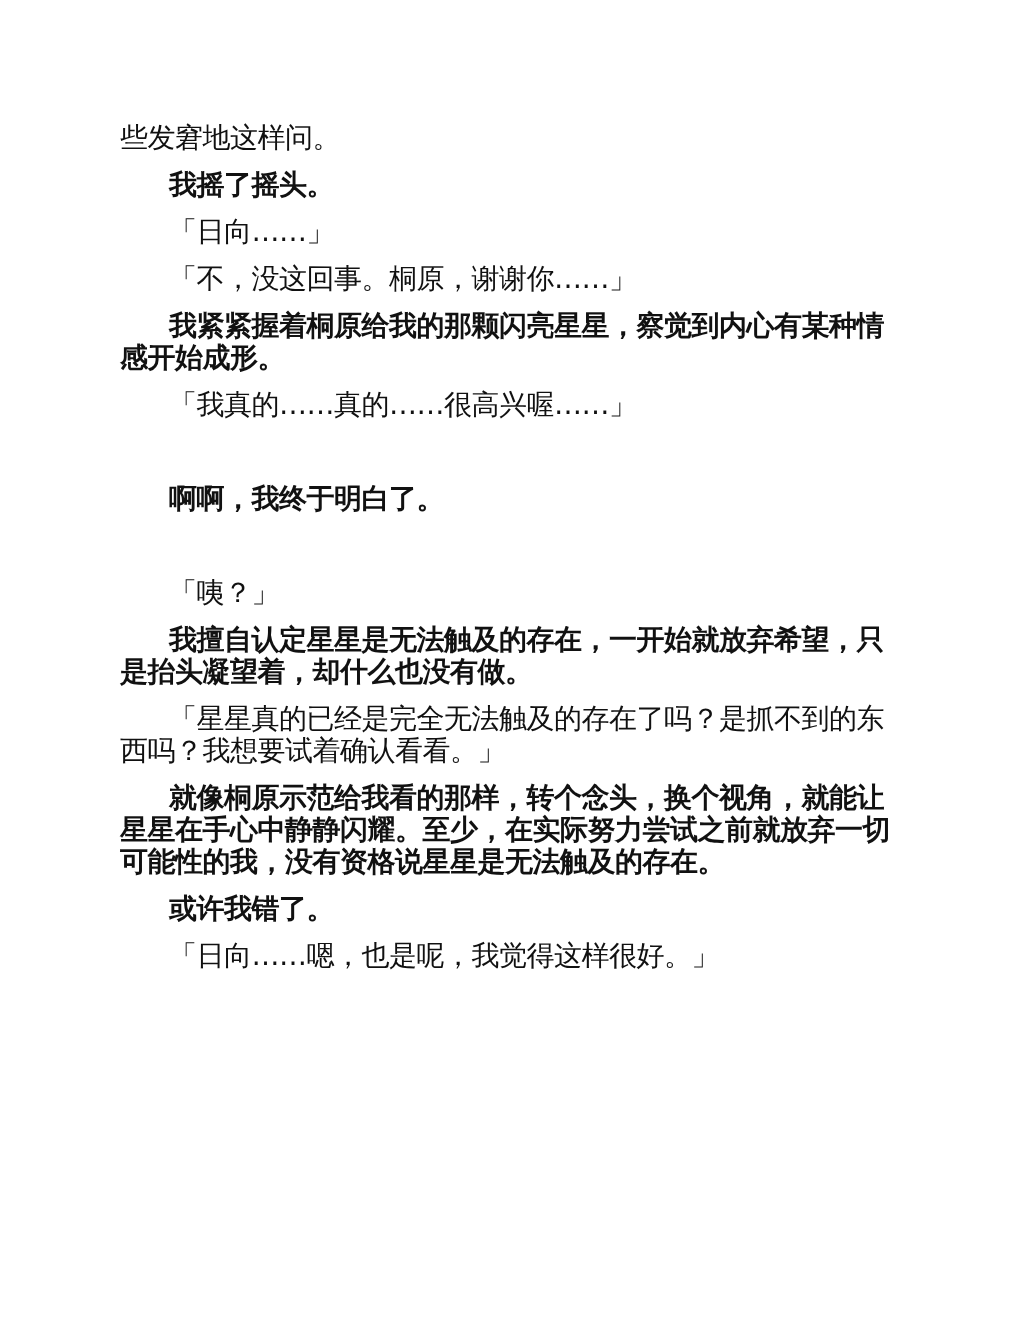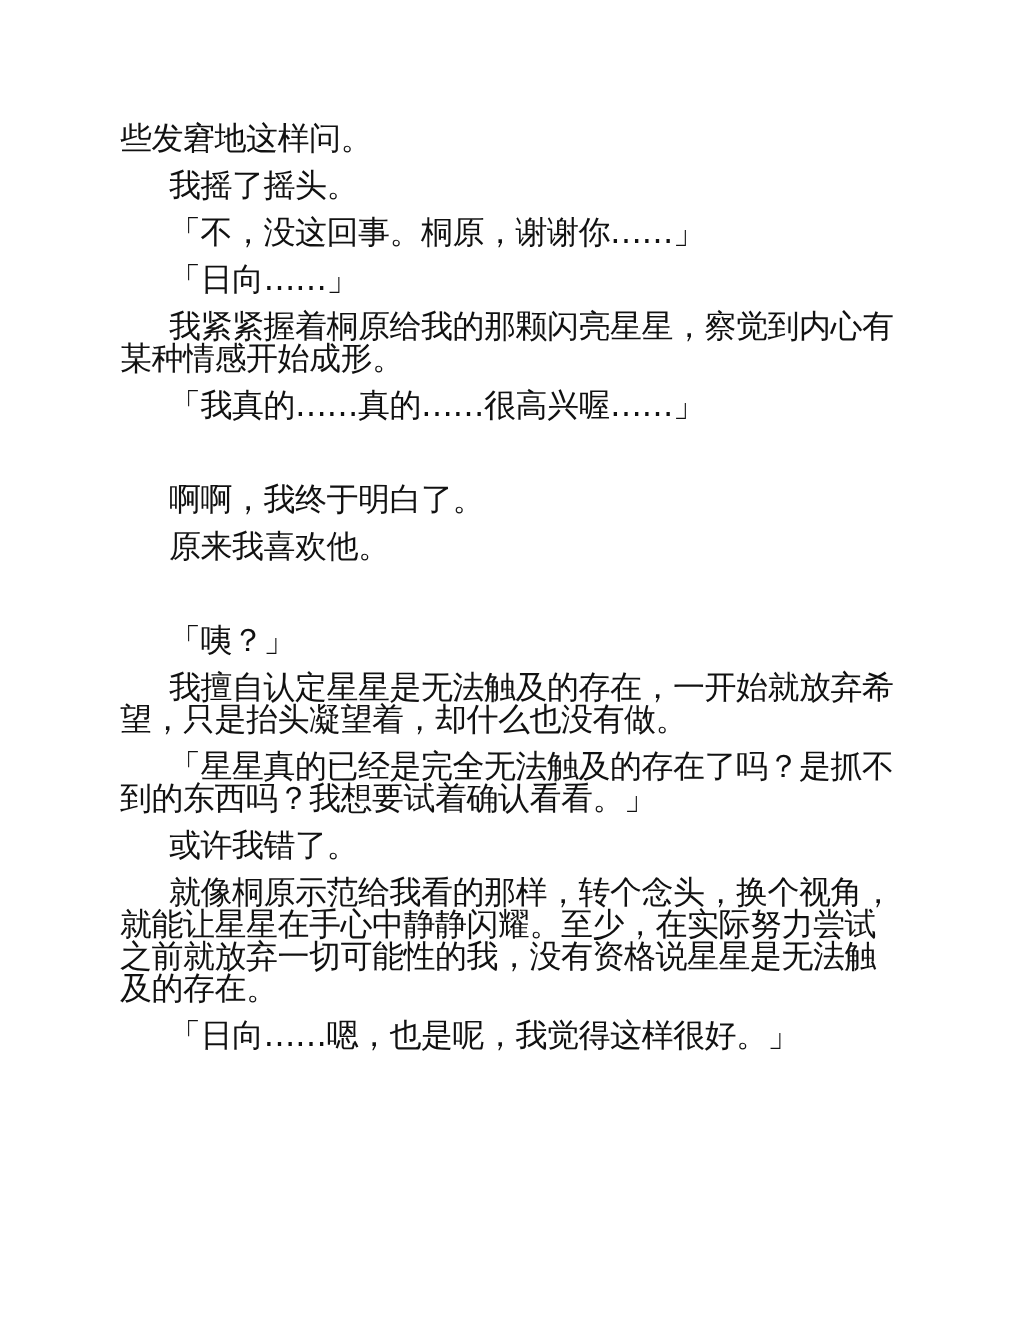--- a/index.html
+++ b/index.html
@@ -15,52 +15,52 @@
       color: #111111;
       font-family: "DejaVu Sans", "Liberation Sans", sans-serif;
     }
     .page {
       position: absolute;
       left: 120px;
       top: 122px;
       width: 780px;
     }
     .para {
-      font-size: 32px;
+      font-size: 28px;
       line-height: 32px;
       margin: 0 0 15px 0;
       letter-spacing: -0.5px;
       word-break: break-all;
     }
     .para.indent {
       text-indent: 49px;
+      font-weight: bold;
     }
     .para.quote {
       text-indent: 49px;
     }
     .gap {
       height: 47px;
     }
     .para.cont {
       text-indent: 0;
     }
   </style>
 </head>
 <body>
 
 <div class="page">
   <p class="para cont">些发窘地这样问。</p>
   <p class="para indent">我摇了摇头。</p>
+  <p class="para quote">「日向……」</p>
   <p class="para quote">「不，没这回事。桐原，谢谢你……」</p>
-  <p class="para quote">「日向……」</p>
   <p class="para indent">我紧紧握着桐原给我的那颗闪亮星星，察觉到内心有某种情感开始成形。</p>
   <p class="para quote">「我真的……真的……很高兴喔……」</p>
   <div class="gap"></div>
   <p class="para indent">啊啊，我终于明白了。</p>
-  <p class="para indent">原来我喜欢他。</p>
   <div class="gap"></div>
   <p class="para quote">「咦？」</p>
   <p class="para indent">我擅自认定星星是无法触及的存在，一开始就放弃希望，只是抬头凝望着，却什么也没有做。</p>
   <p class="para quote">「星星真的已经是完全无法触及的存在了吗？是抓不到的东西吗？我想要试着确认看看。」</p>
+  <p class="para indent">就像桐原示范给我看的那样，转个念头，换个视角，就能让星星在手心中静静闪耀。至少，在实际努力尝试之前就放弃一切可能性的我，没有资格说星星是无法触及的存在。</p>
   <p class="para indent">或许我错了。</p>
-  <p class="para indent">就像桐原示范给我看的那样，转个念头，换个视角，就能让星星在手心中静静闪耀。至少，在实际努力尝试之前就放弃一切可能性的我，没有资格说星星是无法触及的存在。</p>
   <p class="para quote">「日向……嗯，也是呢，我觉得这样很好。」</p>
 </div>
 
 </body></html>

